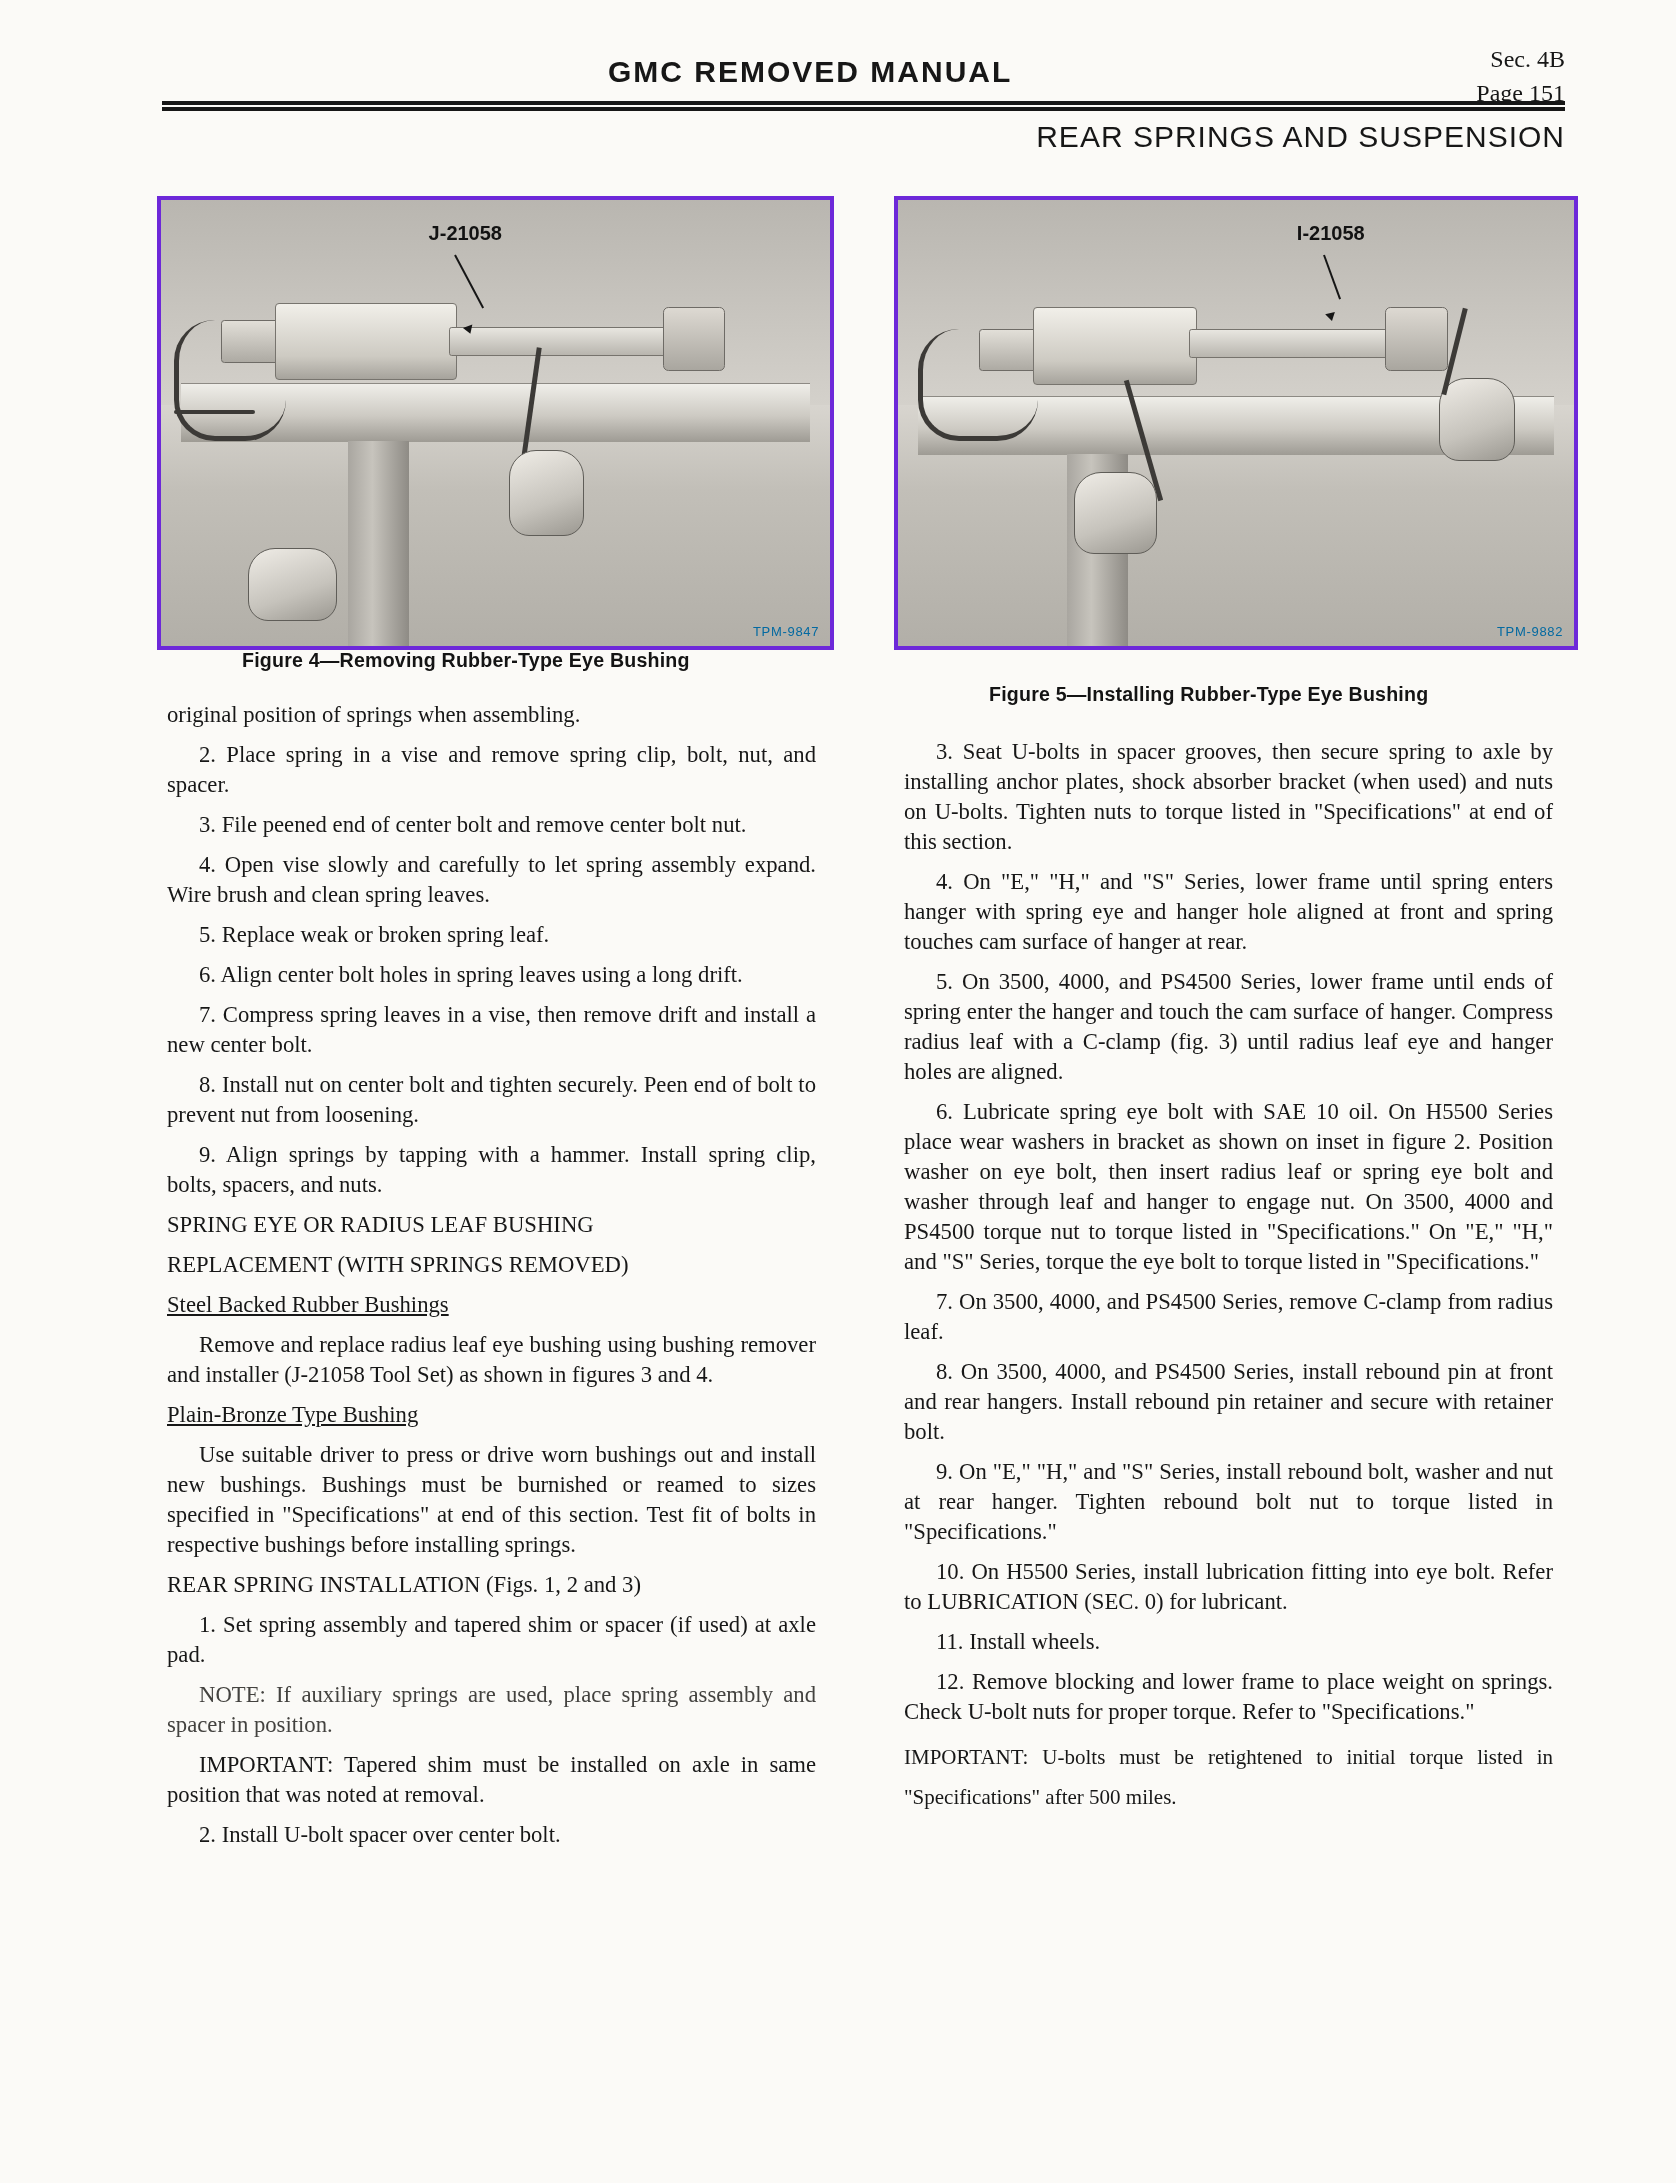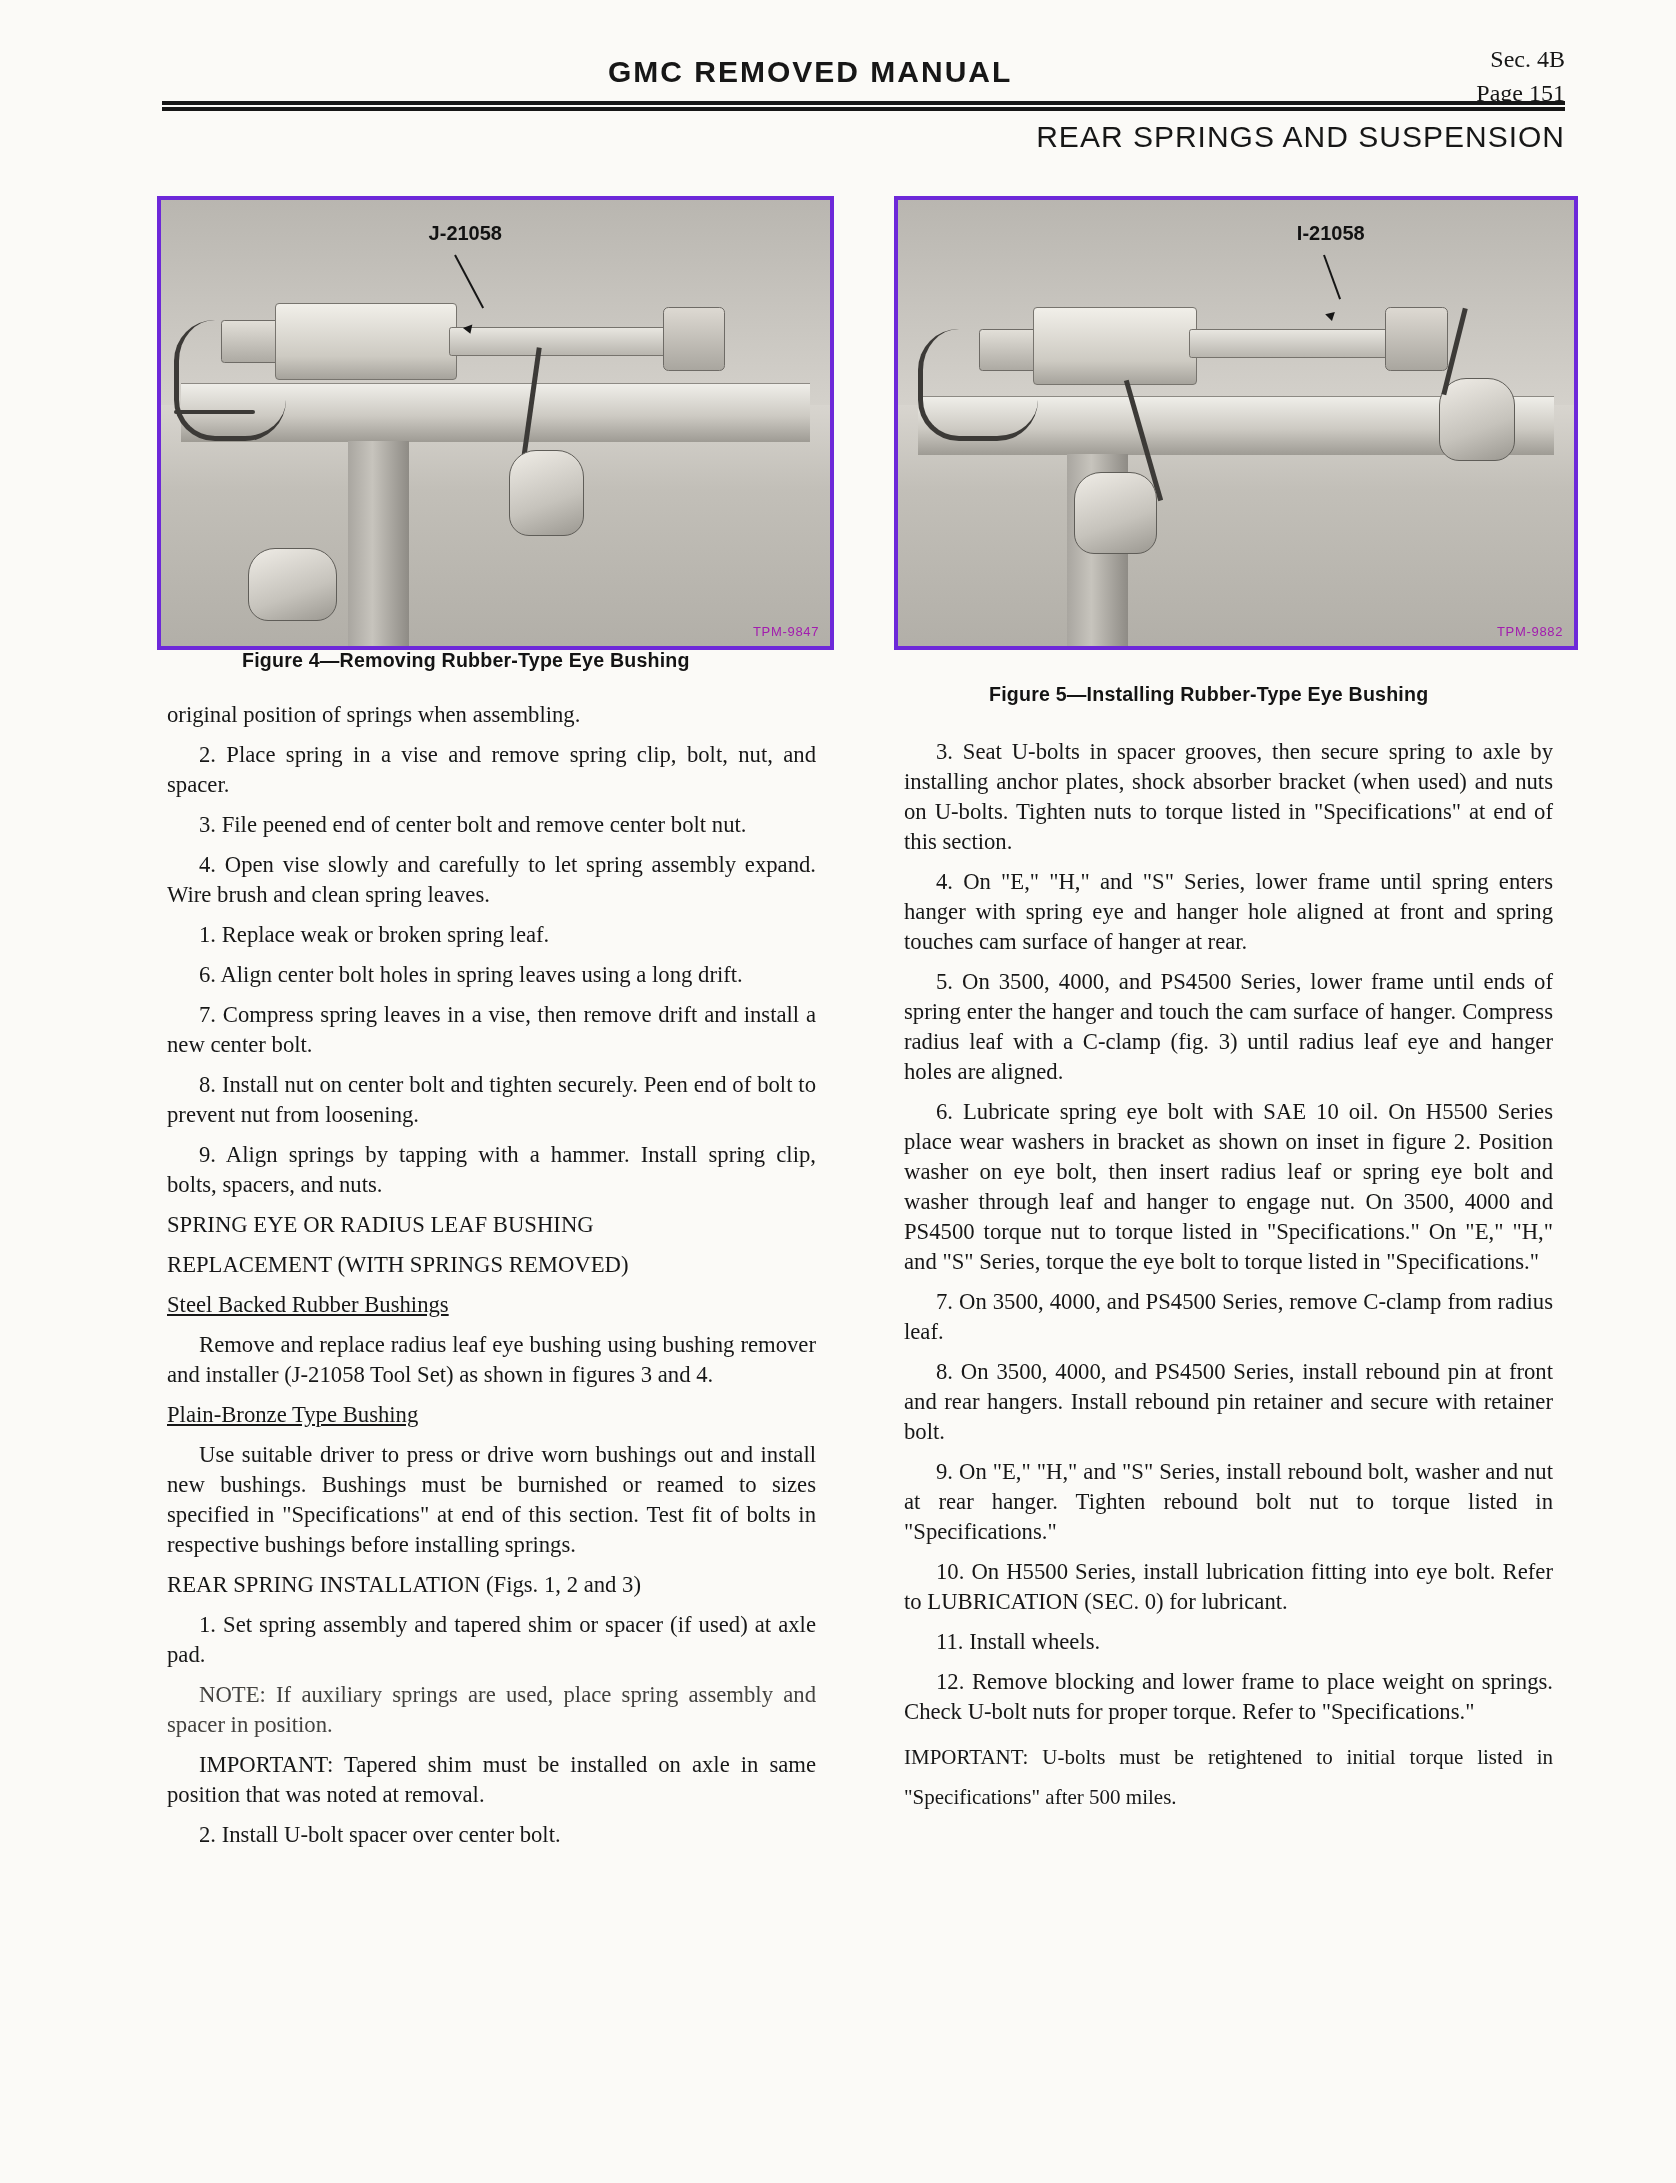--- a/index.html
+++ b/index.html
@@ -173,21 +173,21 @@
     font-weight: bold;
     font-size: 20px;
     color: #121212;
   }
   .fig-code {
     position: absolute;
     right: 10.8px;
     bottom: 6.8px;
     font-family: "Liberation Sans", sans-serif;
     font-size: 13px;
-    color: #a21caf;
+    color: #0369a1;
     letter-spacing: 0.7px;
   }
   .lead-line {
     position: absolute;
     background: #161616;
     transform-origin: left center;
     height: 2px;
   }
   .arrow-head {
     position: absolute;
@@ -301,21 +301,21 @@
     <div class="arrow-head" style="left:63.5%; top:25%; transform:rotate(76deg);"></div>
     <div class="fig-code">TPM-9882</div>
   </div>
   <div class="fig-caption" id="cap5">Figure 5—Installing Rubber-Type Eye Bushing</div>
 
   <div class="col" id="col-left">
     <p>original position of springs when assembling.</p>
     <p class="indent">2. Place spring in a vise and remove spring clip, bolt, nut, and spacer.</p>
     <p class="indent">3. File peened end of center bolt and remove center bolt nut.</p>
     <p class="indent">4. Open vise slowly and carefully to let spring assembly expand. Wire brush and clean spring leaves.</p>
-    <p class="indent">1. Replace weak or broken spring leaf.</p>
+    <p class="indent">5. Replace weak or broken spring leaf.</p>
     <p class="indent">6. Align center bolt holes in spring leaves using a long drift.</p>
     <p class="indent">7. Compress spring leaves in a vise, then remove drift and install a new center bolt.</p>
     <p class="indent">8. Install nut on center bolt and tighten securely. Peen end of bolt to prevent nut from loosening.</p>
     <p class="indent">9. Align springs by tapping with a hammer. Install spring clip, bolts, spacers, and nuts.</p>
 
     <p class="head">SPRING EYE OR RADIUS LEAF BUSHING</p>
     <p>REPLACEMENT (WITH SPRINGS REMOVED)</p>
 
     <p class="sub-head">Steel Backed Rubber Bushings</p>
     <p class="indent">Remove and replace radius leaf eye bushing using bushing remover and installer (J-21058 Tool Set) as shown in figures 3 and 4.</p>

